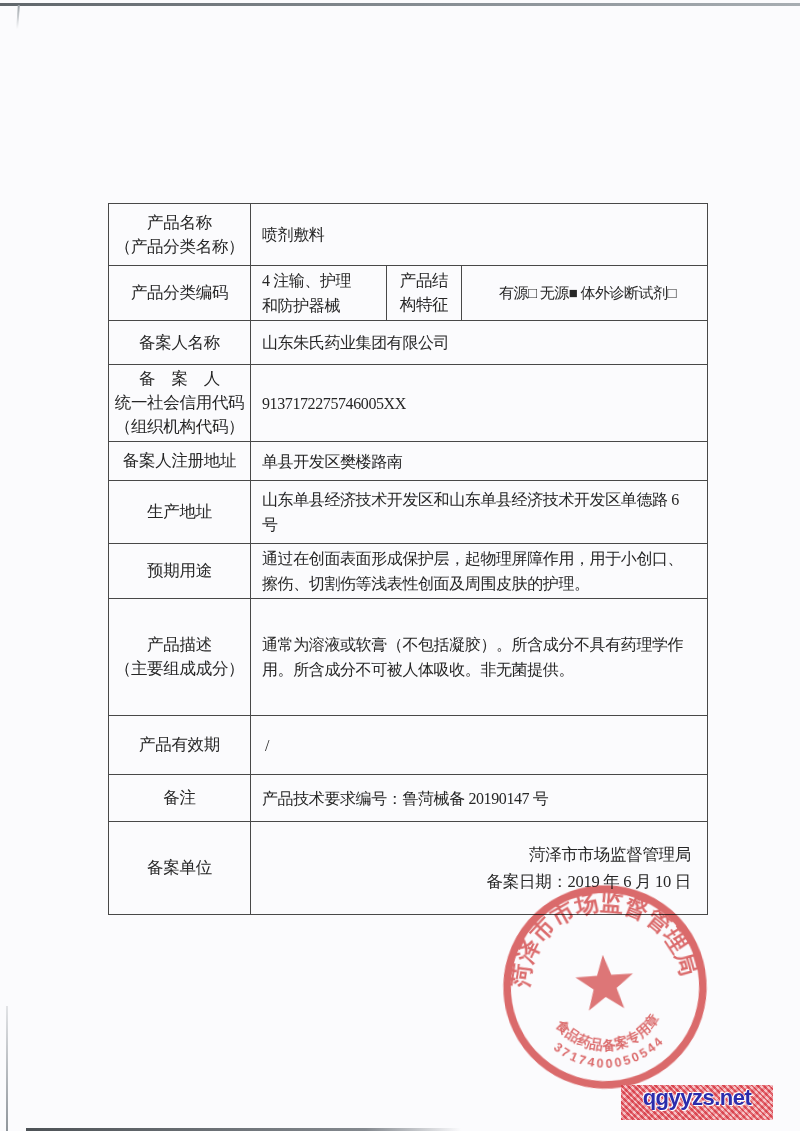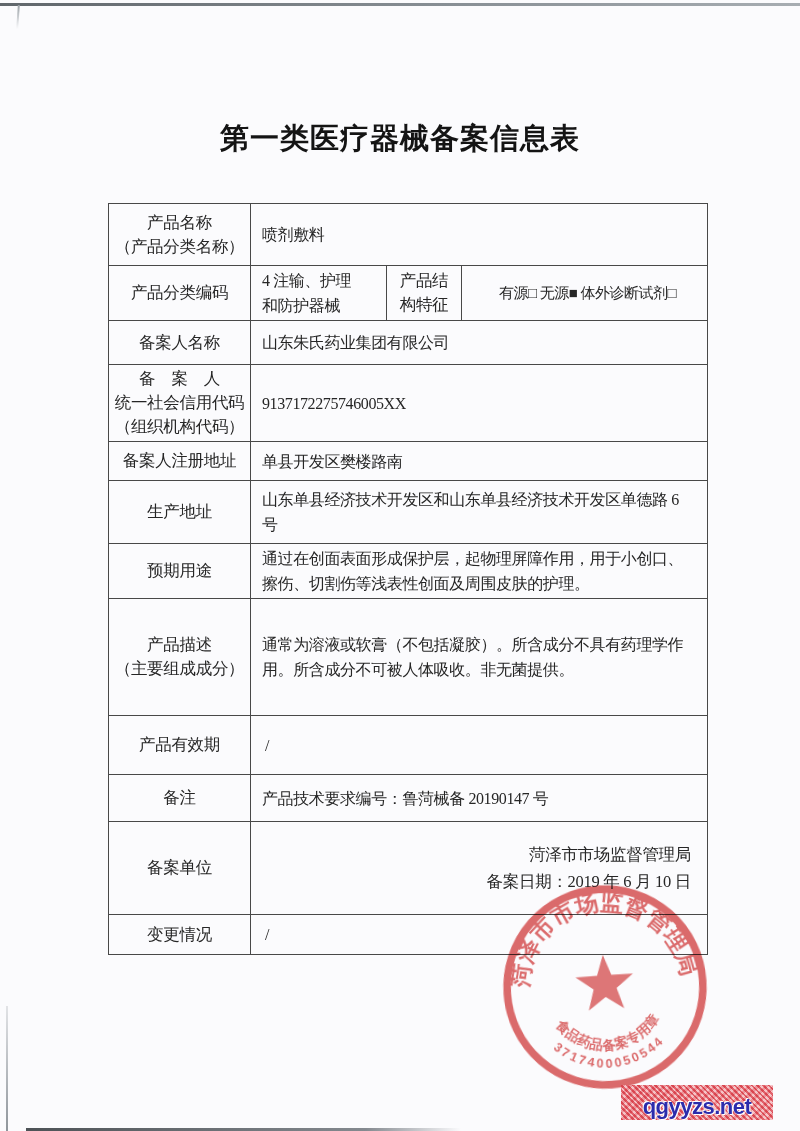--- a/index.html
+++ b/index.html
@@ -30,41 +30,40 @@
   .val-slash{font-size:16px;padding:2px 20px 2px 14px;}
   .opts{font-size:15px;letter-spacing:-0.5px;white-space:nowrap;padding:2px 4px 2px 10px;text-align:center;}
   .unit-lines{text-align:right;padding:2px 16px 2px 10px;font-size:16.5px;line-height:27px;letter-spacing:-0.3px;}
 
   
   .stamp{position:absolute;left:496px;top:878px;width:218px;height:218px;z-index:5;
     mix-blend-mode:multiply;opacity:.85;filter:blur(.4px);transform:rotate(-4deg);}
 
   
   .wm{position:absolute;left:621px;top:1085px;width:152px;height:35px;z-index:6;
-    display:flex;align-items:flex-end;justify-content:center;
+    display:flex;align-items:flex-start;justify-content:center;
     background-color:#ef9aa0;
     background-image:
       repeating-linear-gradient(45deg, rgba(210,38,50,.55) 0 2px, rgba(255,255,255,.28) 2px 4px),
       repeating-linear-gradient(135deg, rgba(210,38,50,.40) 0 3px, rgba(255,255,255,.18) 3px 6px);
   }
   .wm-text{font-family:"Liberation Sans","DejaVu Sans",sans-serif;font-weight:700;font-size:22px;
     color:#2c2cac;letter-spacing:-0.5px;
     text-shadow:0 0 2px #ffffff,1px 1px 0 #ffffff,-1px -1px 0 #ffffff;}
 </style>
 </head>
 <body>
 
 <div class="page">
 
   <div class="edge-top"></div>
   <div class="edge-bottom"></div>
   <div class="edge-left"></div>
   <div class="tick-top-left"></div>
 
-  <h1 class="title">第一类医疗器械备案信息表</h1>
 
   <table class="form">
     <colgroup>
       <col style="width:142px">
         <col style="width:136px">
         <col style="width:75px">
         <col style="width:246px">
     </colgroup>
     <tbody>
       <tr style="height:62px">
@@ -137,24 +136,20 @@
       </tr>
 
       <tr style="height:93px">
         <td class="lbl">备案单位</td>
         <td class="unit-lines" colspan="3">
           <div>菏泽市市场监督管理局</div>
           <div>备案日期：2019 年 6 月 10 日</div>
         </td>
       </tr>
 
-      <tr style="height:40px">
-        <td class="lbl">变更情况</td>
-        <td class="val val-slash" colspan="3">/</td>
-      </tr>
     </tbody>
   </table>
 
   <svg class="stamp" viewBox="0 0 216 216">
     <defs>
       <path id="arcTop" d="M 32.3 114.6 A 76 76 0 1 1 183.7 114.6" fill="none"></path>
       <path id="arcInner" d="M 54.3 139 A 62 62 0 0 0 161.7 139" fill="none"></path>
       <path id="arcNum" d="M 42.5 153.9 A 80 80 0 0 0 173.5 153.9" fill="none"></path>
     </defs>
     <circle cx="108" cy="108" r="97" fill="none" stroke="#d95252" stroke-width="7.5"></circle>

